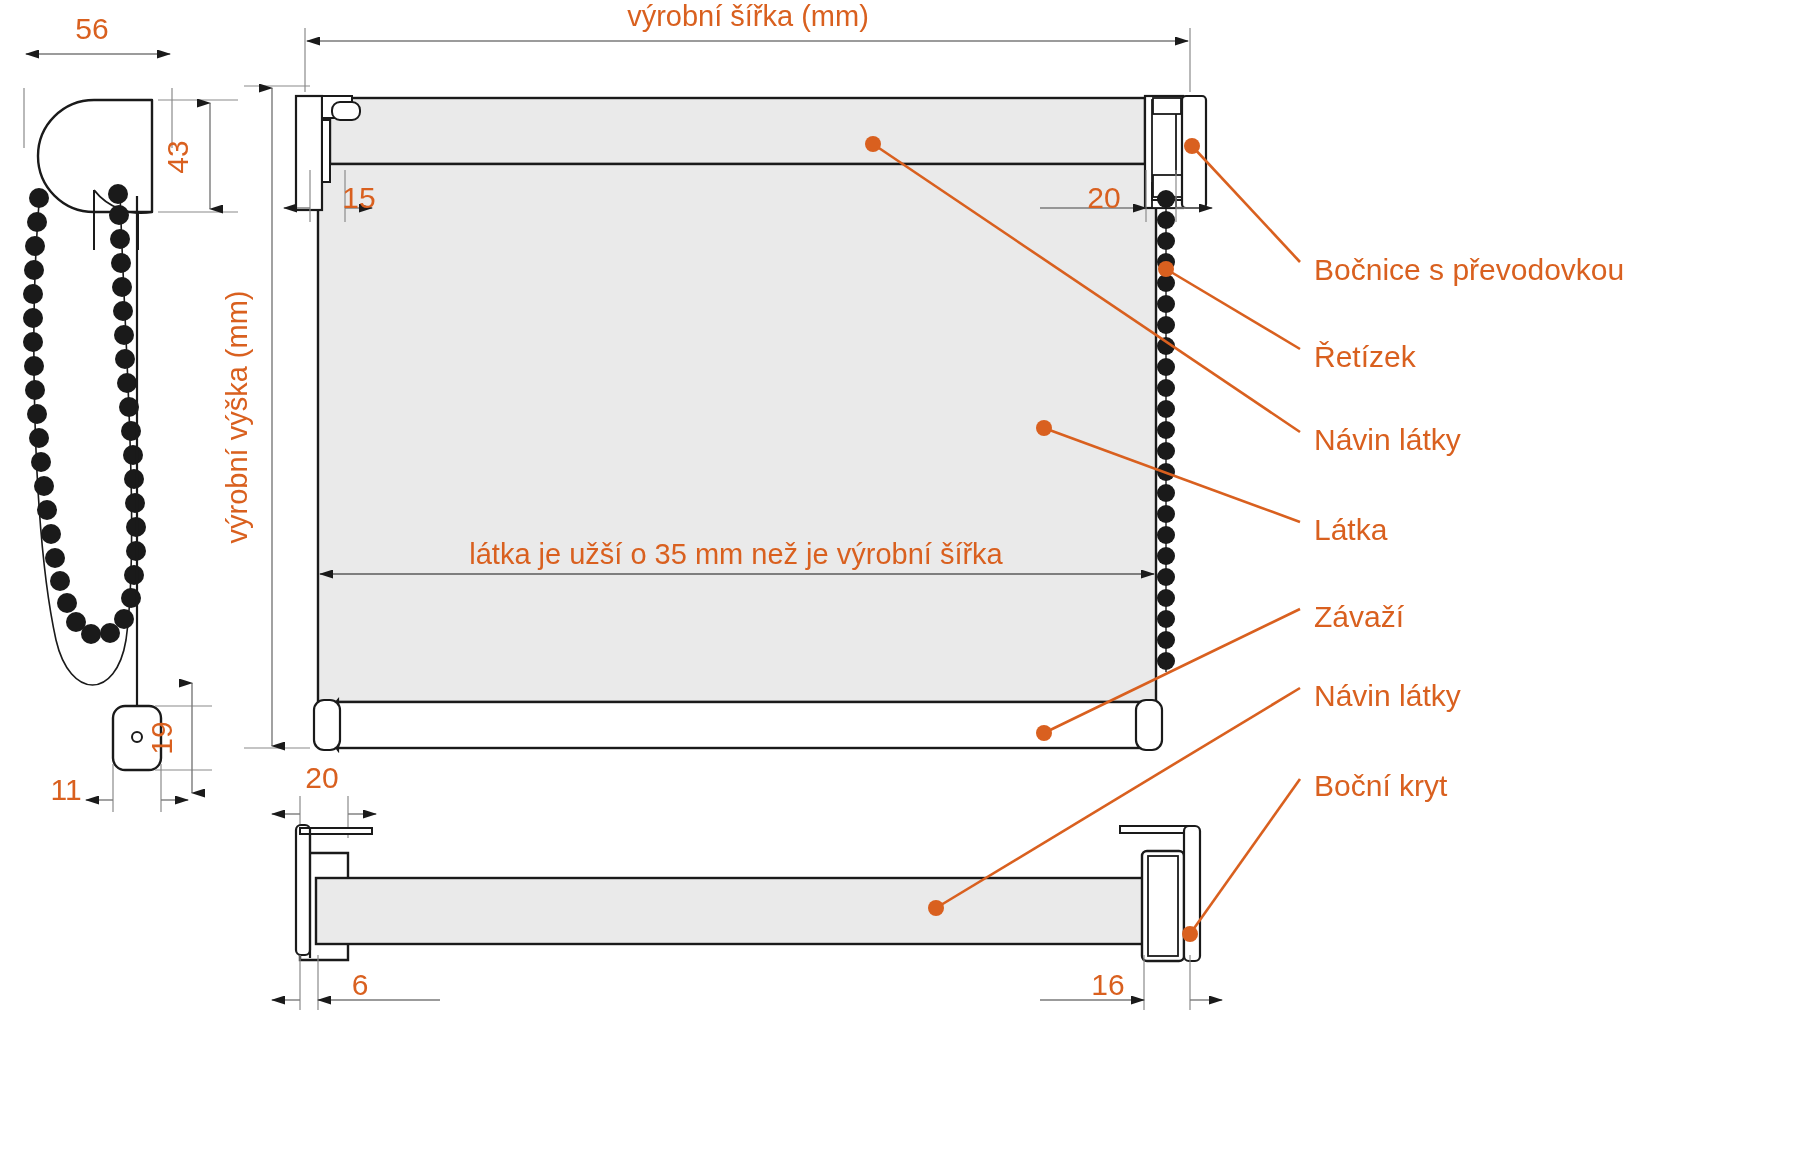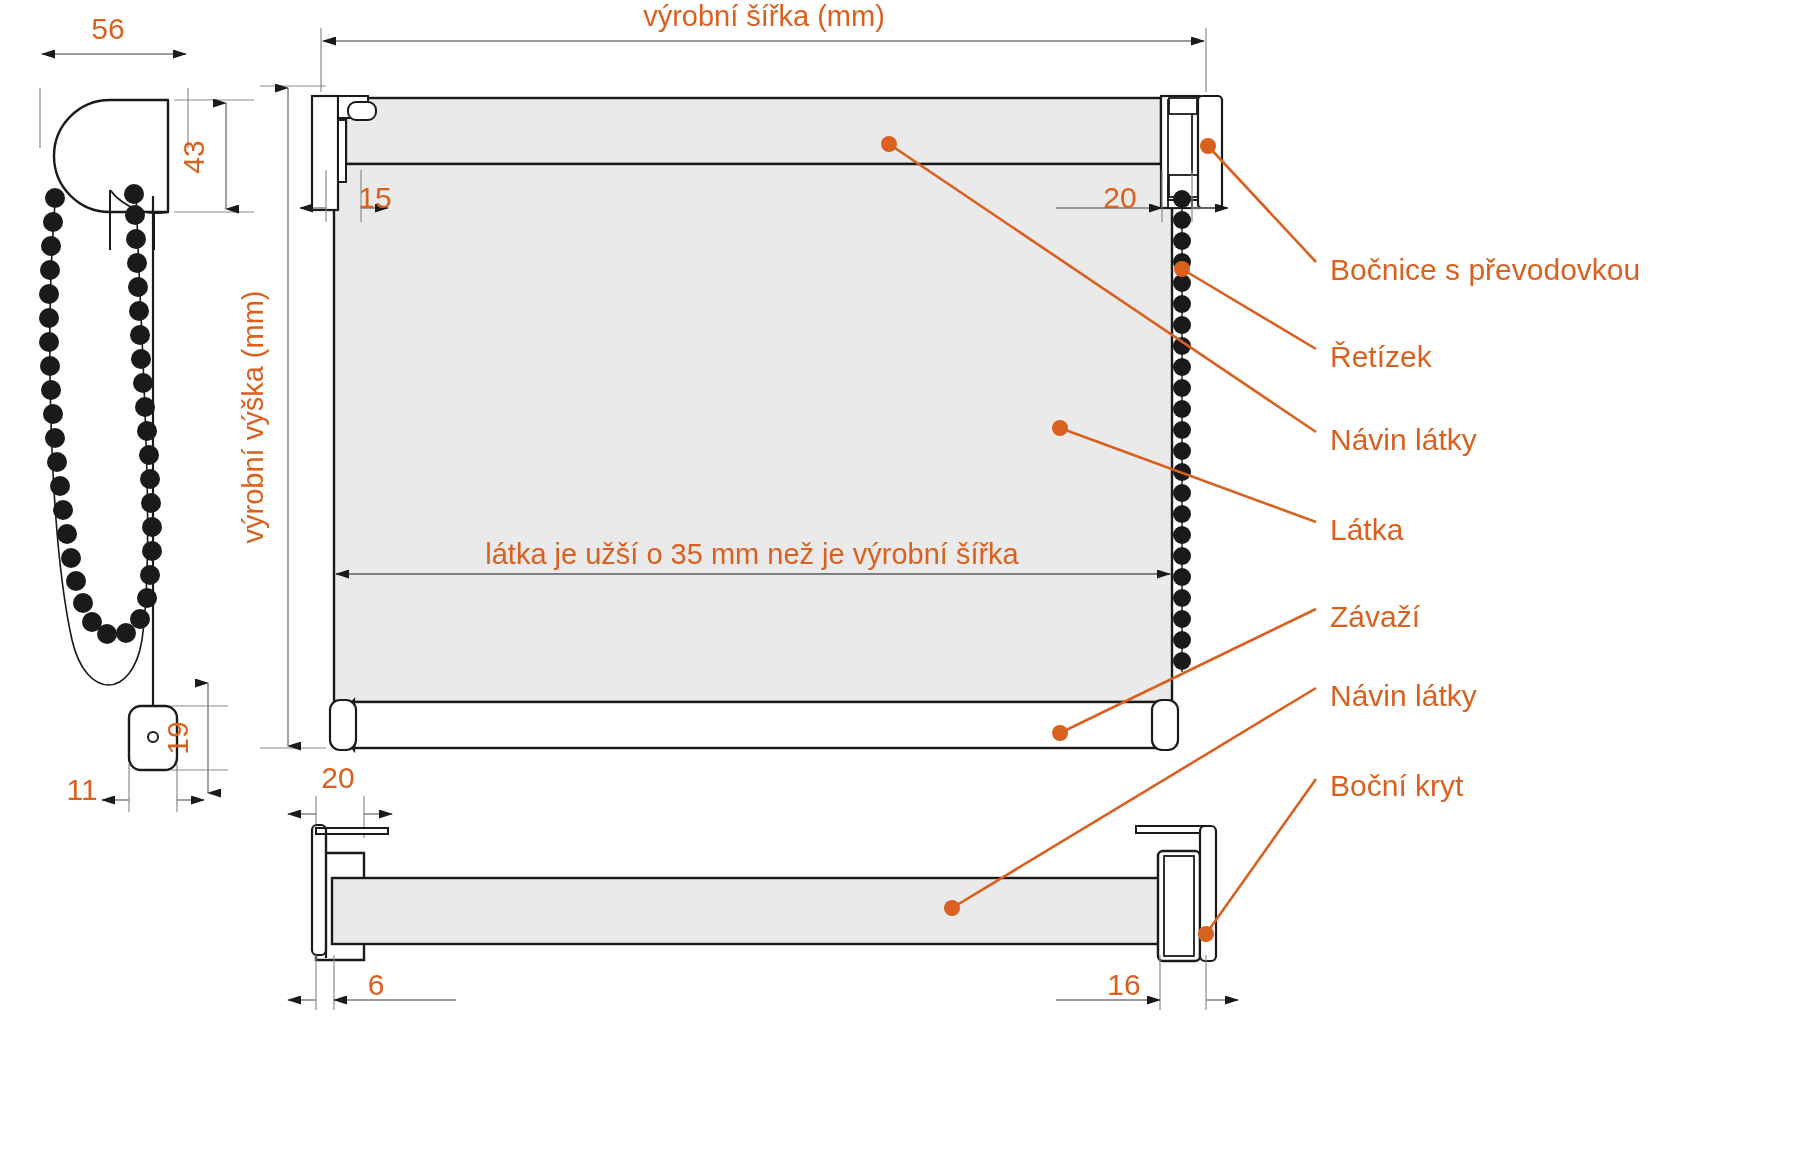--- a/index.html
+++ b/index.html
@@ -9,21 +9,21 @@
   }
   body {
     width: 1798px;
     height: 1173px;
     position: relative;
     font-family: "Liberation Sans", sans-serif;
     overflow: hidden;
   }
   #stage {
     position: absolute;
-    left: 16px; top: 0;
+    left: 0; top: 0;
     width: 1538px;
     height: 1173px;
   }
   svg#drawing {
     position: absolute;
     left: 0; top: 0;
     width: 1798px;
     height: 1173px;
   }
   .dim-text {

